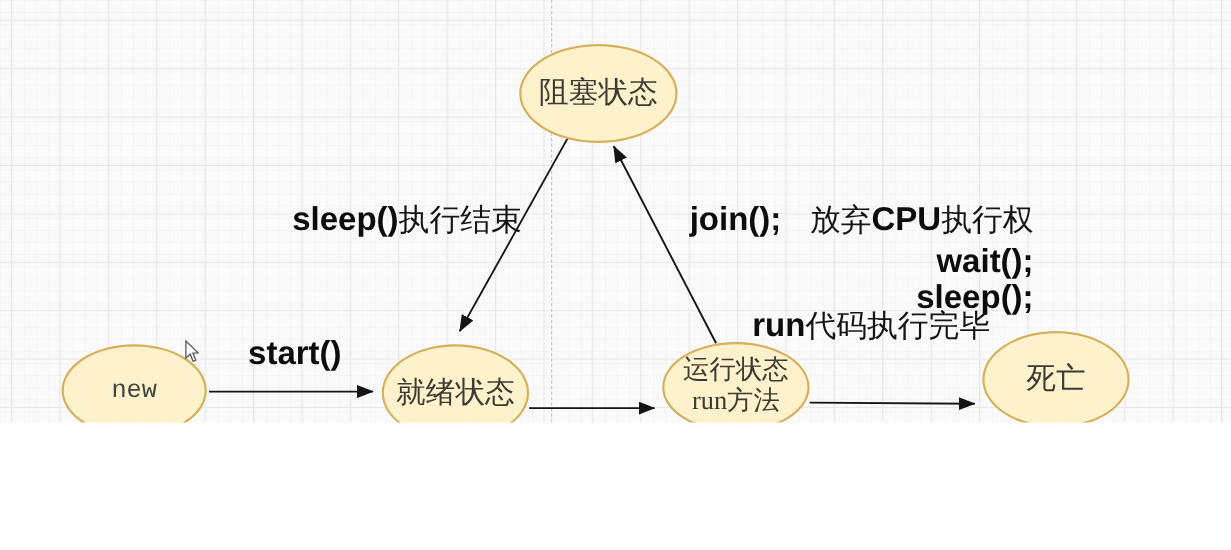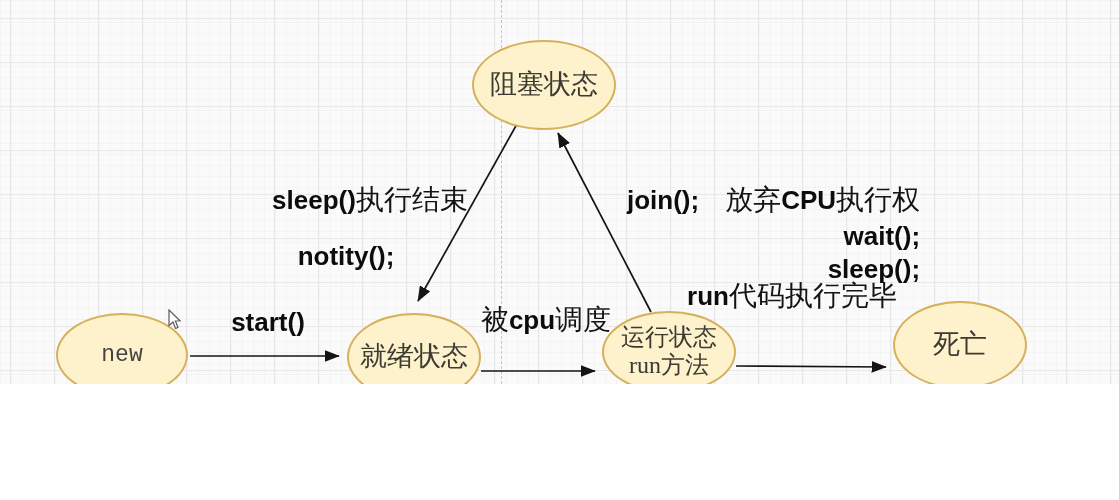--- a/index.html
+++ b/index.html
@@ -58,21 +58,21 @@
   }
   .lbl {
     position: absolute;
     transform: translate(-50%, -50%);
     white-space: nowrap;
     color: #0c0c0c;
   }
   .code {
     font-family: "Liberation Sans", "DejaVu Sans", sans-serif;
     font-weight: 700;
-    font-size: 26px;
+    font-size: 30px;
     color: #0c0c0c;
   }
   .cn {
     font-family: "Liberation Serif", "DejaVu Serif", serif;
     font-weight: 400;
     font-size: 28px;
     color: #141414;
   }
   .lbl-block {
     position: absolute;
@@ -120,29 +120,25 @@
     <span class="cn-label" style="font-size:24px;">运行状态</span>
     <span class="cn-label" style="font-size:24px;">run方法</span>
   </div>
 
   <div class="node" style="left:893px; top:301px; width:134px; height:88px;">
     <span class="cn-label">死亡</span>
   </div>
 
   <div class="lbl code" style="left:268px; top:322px;text-align:center;">start()</div>
 
-  <div class="lbl" style="left:546px; top:320px;">
-    <span class="cn">被</span><span class="code">cpu</span><span class="cn">调度</span>
-  </div>
 
   <div class="lbl" style="left:370px; top:200px;">
     <span class="code">sleep()</span><span class="cn">执行结束</span>
   </div>
 
-  <div class="lbl code" style="left:346px; top:256px;">notity();</div>
 
   <div class="lbl-block">
     <div class="row">
       <span class="code">join();</span><span class="cn gap">放弃</span><span class="code">CPU</span><span class="cn">执行权</span>
     </div>
     <div class="row code">wait();</div>
     <div class="row code">sleep();</div>
   </div>
 
   <div class="lbl" style="left:792px; top:296px;">

